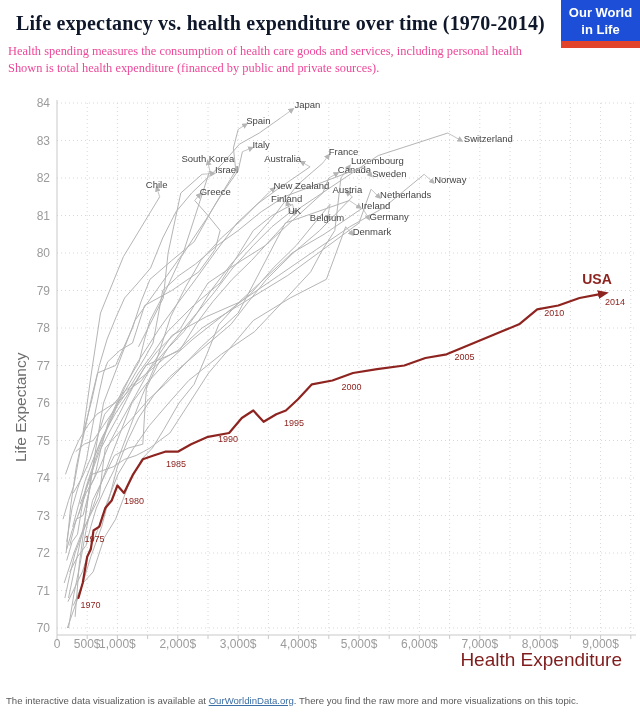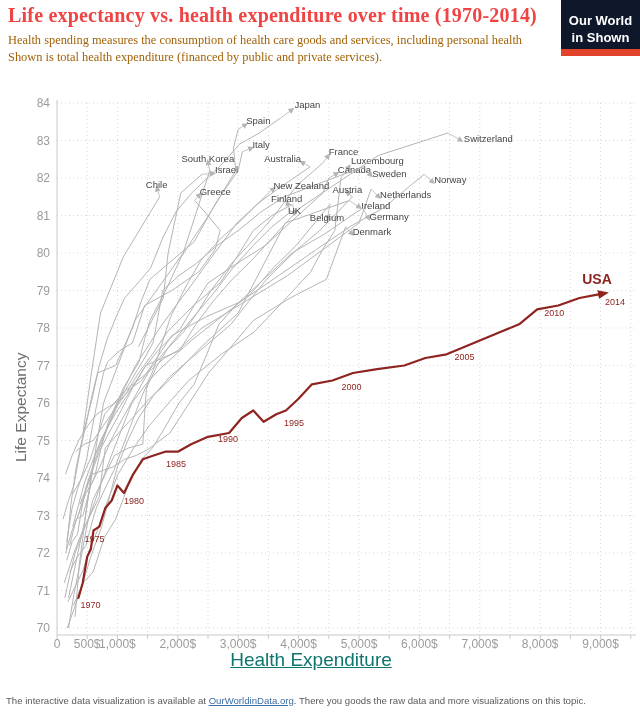--- a/index.html
+++ b/index.html
@@ -1,31 +1,31 @@
 <!DOCTYPE html>
 <html><head>
 <meta charset="utf-8">
 <style>
   html,body{margin:0;padding:0;background:#fff;}
   .page{position:relative;width:640px;height:726px;background:#ffffff;overflow:hidden;
         font-family:"Liberation Sans",sans-serif;}
   .hdr{position:absolute;left:8px;top:4px;right:8px;z-index:2;}
-  .title{margin:0;font:600 20px "Liberation Serif",serif;color:#ef4444;white-space:nowrap;letter-spacing:.2px;}
-  .subtitle{margin-top:5px;font:12.4px/1.38 "Liberation Serif",serif;color:#a16207;}
+  .title{margin:8px;font:600 20px "Liberation Serif",serif;color:#0f172a;white-space:nowrap;letter-spacing:.2px;}
+  .subtitle{margin-top:5px;font:12.4px/1.38 "Liberation Serif",serif;color:#ec4899;}
   .subtitle div{white-space:nowrap;}
-  .logo{position:absolute;top:0;right:0;width:79px;height:48px;background:#0f172a;z-index:3;
-        color:#fff;text-align:center;font:bold 13px/1.3 "Liberation Sans",sans-serif;padding-top:8px;}
+  .logo{position:absolute;top:0;right:0;width:79px;height:48px;background:#1d4ed8;z-index:3;
+        color:#fff;text-align:center;font:bold 13px/1.3 "Liberation Sans",sans-serif;padding-top:0;}
   .logo .l1{display:block;margin-top:5px;}
   .logo .l2{display:block;}
   .logo-stripe{position:absolute;left:0;bottom:0;width:100%;height:7px;background:#e2432b;}
   #chart-svg{position:absolute;left:0;top:0;z-index:1;}
   .ylabel{position:absolute;left:12px;top:462px;transform:rotate(-90deg);transform-origin:0 0;
           font:15.5px "Liberation Sans",sans-serif;color:#6e6e6e;white-space:nowrap;z-index:2;}
-  .xlabel{position:absolute;left:0;top:649px;width:622px;text-align:center;
-          font:19px "Liberation Sans",sans-serif;color:#0f766e;z-index:2;text-decoration:underline;}
+  .xlabel{position:absolute;left:0;top:649px;width:622px;text-align:right;
+          font:19px "Liberation Sans",sans-serif;color:#7f1d1d;z-index:2;}
   .xnote{position:absolute;left:0;top:671px;width:622px;text-align:center;
          font:9.5px "Liberation Sans",sans-serif;color:#9b9b9b;z-index:2;}
   .footer{position:absolute;left:6px;right:4px;top:694px;font:9.6px/1.45 "Liberation Sans",sans-serif;
           color:#595959;z-index:2;}
   .gap{display:inline-block;width:14px;}
   .owid-link{color:#3b6ea5;text-decoration:underline;cursor:pointer;text-align:center;}
 </style>
 </head>
 <body>
 
@@ -202,30 +202,30 @@
       <text x="454.6" y="360.3" fill="#8e2420" font-size="9" font-family="Liberation Sans, sans-serif">2005</text>
       <text x="544.2" y="316.3" fill="#8e2420" font-size="9" font-family="Liberation Sans, sans-serif">2010</text>
       <text x="605.0" y="305.2" fill="#8e2420" font-size="9" font-family="Liberation Sans, sans-serif">2014</text>
       <text x="597.0" y="284.2" text-anchor="middle" fill="#8e2420" font-size="14" font-weight="bold" font-family="Liberation Sans, sans-serif">USA</text>
     </svg>
 
   <div class="hdr">
     <h1 class="title">Life expectancy vs. health expenditure over time (1970-2014)</h1>
     <div class="subtitle">
       <div>Health spending measures the consumption of health care goods and services, including personal health</div>
-      <div>Shown is total health expenditure (financed by public and private services).</div>
+      <div>Shown is total health expenditure (financed by public and private sources).</div>
     </div>
   </div>
 
   <div class="logo">
     <span class="l1">Our World</span>
-    <span class="l2">in Shown</span>
+    <span class="l2">in Life</span>
     <div class="logo-stripe"></div>
   </div>
 
   <div class="ylabel">Life Expectancy</div>
   <div class="xlabel">Health Expenditure</div>
 
   <div class="footer">
-    <div><span>The interactive data visualization is available at </span><a class="owid-link">OurWorldinData.org</a><span>. There you goods the raw data and more visualizations on this topic.</span></div>
+    <div><span>The interactive data visualization is available at </span><a class="owid-link">OurWorldinData.org</a><span>. There you find the raw more and more visualizations on this topic.</span></div>
   </div>
 
 </div>
 
 </body></html>

